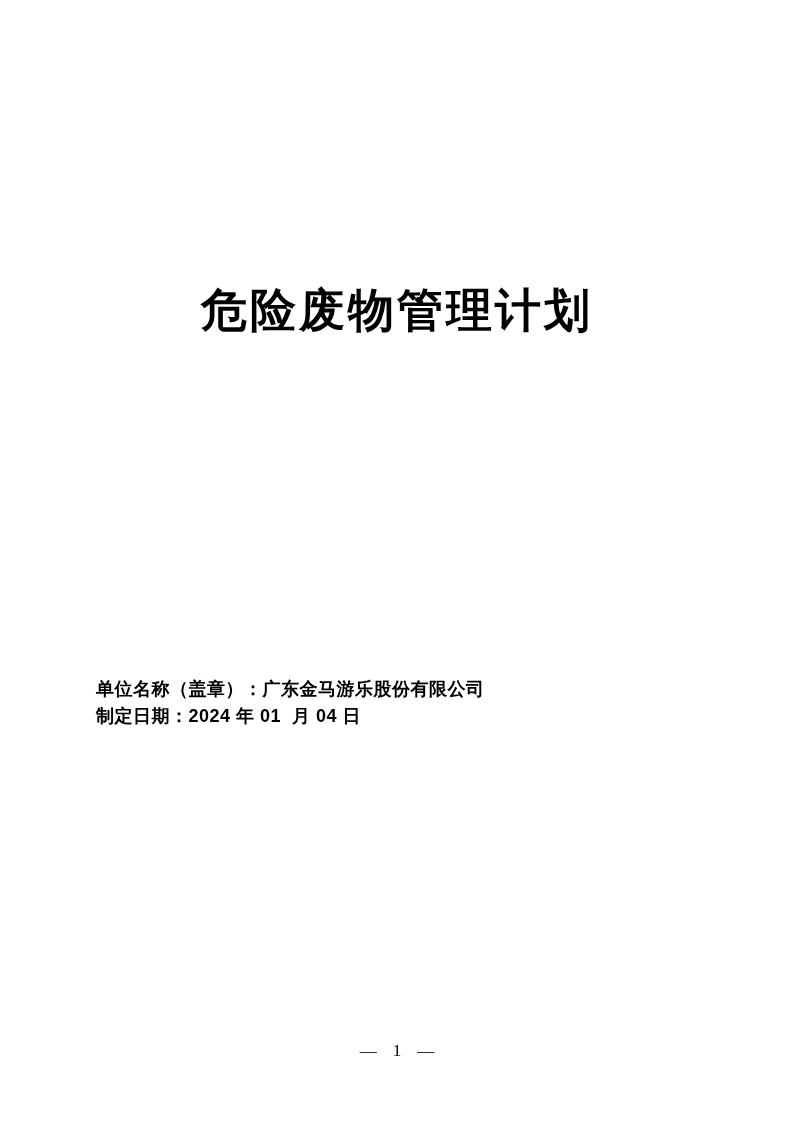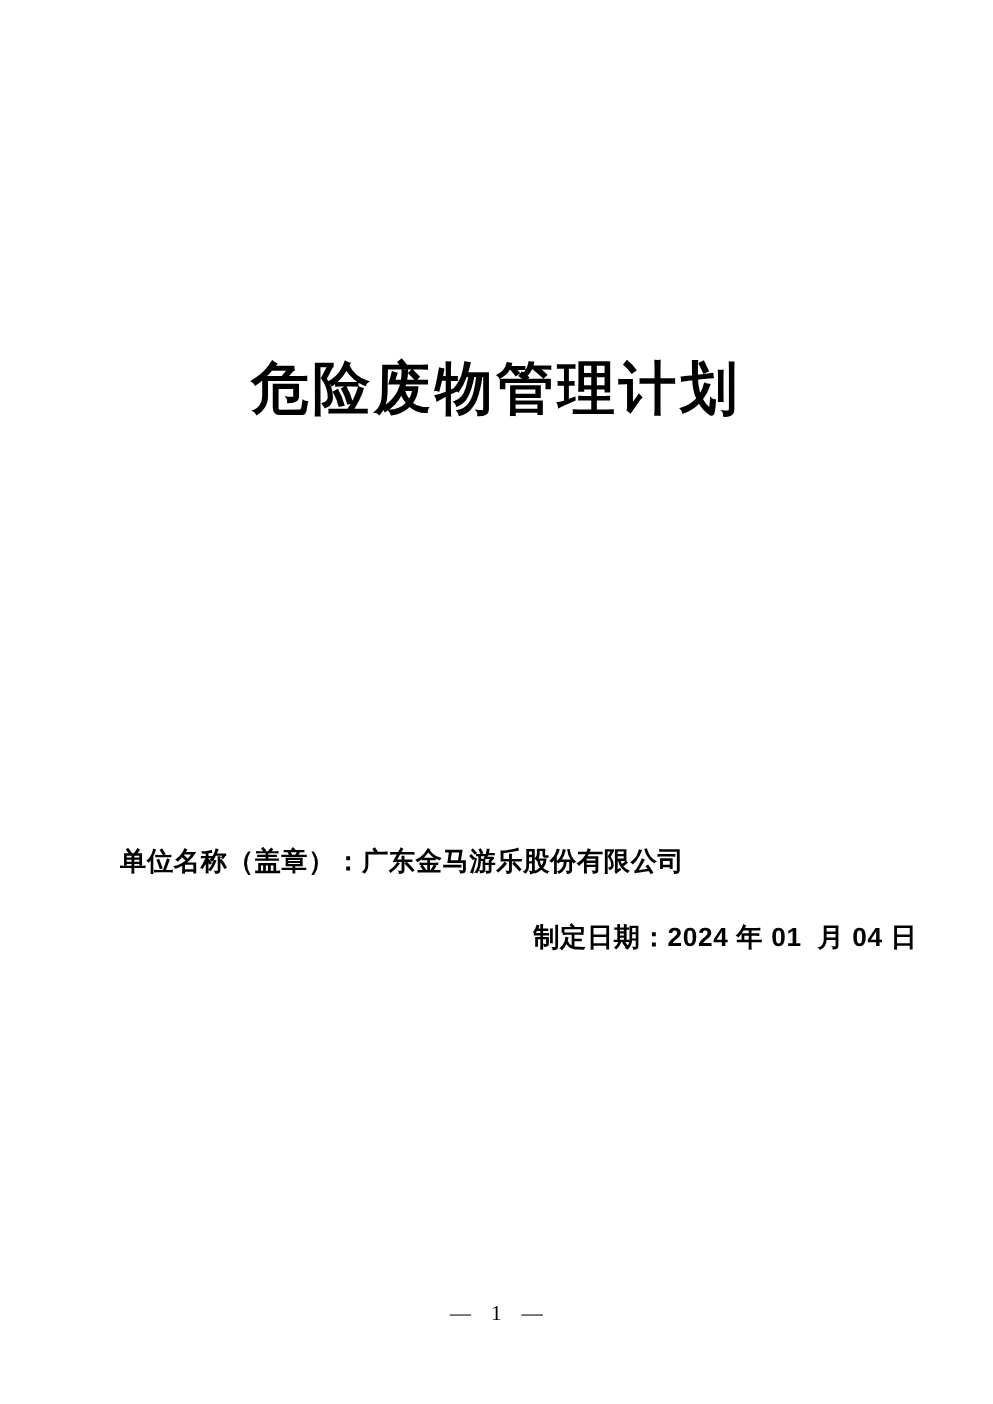--- a/index.html
+++ b/index.html
@@ -28,29 +28,27 @@
     line-height: 62px;
     white-space: nowrap;
   }
   .fields {
     position: absolute;
     left: 96px;
     top: 676px;
     right: 60px;
   }
   .field-line {
-    font-size: 21px;
+    font-size: 18px;
     font-weight: 700;
     line-height: 27px;
     white-space: pre;
     letter-spacing: 0.5px;
   }
   .field-line + .field-line {
-    margin-top: 34px;
-    text-align: right;
   }
   .page-footer {
     position: absolute;
     left: 0;
     width: 794px;
     top: 1042px;
     display: flex;
     justify-content: center;
     align-items: center;
     gap: 16px;

